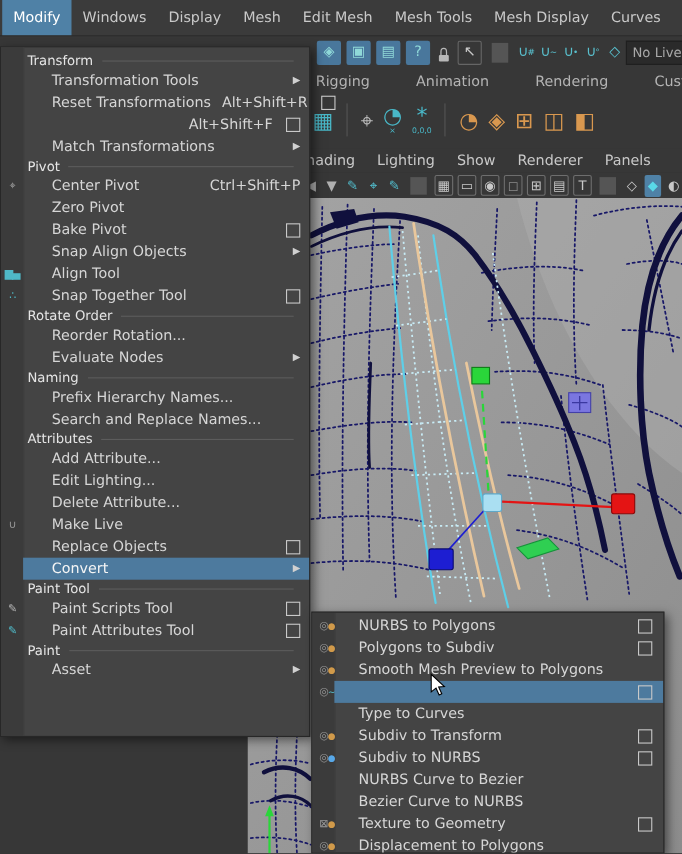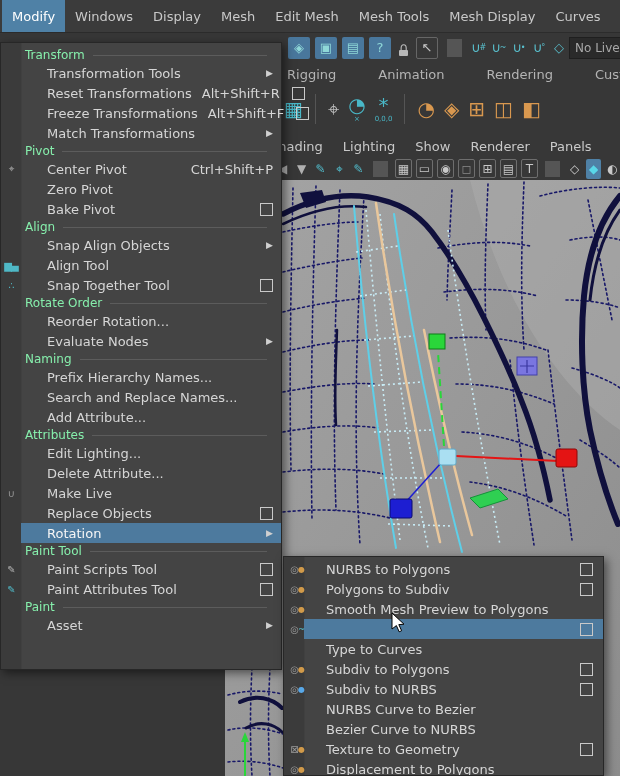--- a/index.html
+++ b/index.html
@@ -49,21 +49,21 @@
   svg.scene{display:block}
 
   
   .menu-popup{position:absolute;left:0;top:42px;width:282px;background:#444444;
               border:1px solid #272727;box-shadow:3px 3px 9px rgba(0,0,0,.5);
               padding:4px 0;z-index:10;box-sizing:border-box}
   .gutter{position:absolute;left:0;top:0;bottom:0;width:20px;background:#3b3b3b;border-right:1px solid #404040}
   .menu-rows{margin-left:20px;position:relative}
   .mrow{position:relative;height:20px;display:flex;align-items:center;
         padding:0 8px 0 26px;font-size:13px;color:#d6d6d6;white-space:nowrap}
-  .mrow.sec{height:16px;color:#86efac;font-size:12px;padding-left:4px}
+  .mrow.sec{height:16px;color:#e5e5e5;font-size:12px;padding-left:4px}
   .sec-line{flex:1;height:1px;background:#5c5c5c;margin:0 6px 0 8px}
   .mrow.hl{background:#4d7a9e;color:#f5f5f5}
   .gic{position:absolute;left:-20px;top:0;width:20px;height:20px;display:flex;
        align-items:center;justify-content:center;font-size:10px;letter-spacing:-1px}
   .spacer{flex:1}
   .shortcut{margin-left:10px}
   .obox{width:11px;height:11px;border:1px solid #c9c9c9;margin-left:12px;flex:none}
   .arr{margin-left:12px;font-size:9px;color:#d0d0d0}
 
   .submenu-popup{position:absolute;left:283px;top:556px;width:321px;height:220px;overflow:hidden;
@@ -425,21 +425,20 @@
 
         <span>Reset Transformations</span>
         <span class="spacer"></span>
         <span class="shortcut">Alt+Shift+R</span>
         <span class="obox"></span>
 
       </div>
 
       <div class="mrow">
 
-        <span>Freeze Transformations</span>
         <span class="spacer"></span>
         <span class="shortcut">Alt+Shift+F</span>
         <span class="obox"></span>
 
       </div>
 
       <div class="mrow">
 
         <span>Match Transformations</span>
         <span class="spacer"></span>
@@ -472,26 +471,20 @@
 
       <div class="mrow">
 
         <span>Bake Pivot</span>
         <span class="spacer"></span>
 
         <span class="obox"></span>
 
       </div>
 
-      <div class="mrow sec">
-
-        <span>Align</span>
-        <span class="sec-line"></span>
-
-      </div>
 
       <div class="mrow">
 
         <span>Snap Align Objects</span>
         <span class="spacer"></span>
 
         <span class="arr">▶</span>
       </div>
 
       <div class="mrow">
@@ -549,36 +542,36 @@
 
       </div>
 
       <div class="mrow">
 
         <span>Search and Replace Names...</span>
         <span class="spacer"></span>
 
       </div>
 
-      <div class="mrow">
-
-        <span>Add Attribute...</span>
-        <span class="spacer"></span>
-
-      </div>
-
       <div class="mrow sec">
 
         <span>Attributes</span>
         <span class="sec-line"></span>
 
       </div>
 
       <div class="mrow">
 
+        <span>Add Attribute...</span>
+        <span class="spacer"></span>
+
+      </div>
+
+      <div class="mrow">
+
         <span>Edit Lighting...</span>
         <span class="spacer"></span>
 
       </div>
 
       <div class="mrow">
 
         <span>Delete Attribute...</span>
         <span class="spacer"></span>
 
@@ -597,21 +590,21 @@
 
         <span>Replace Objects</span>
         <span class="spacer"></span>
 
         <span class="obox"></span>
 
       </div>
 
       <div class="mrow hl">
 
-        <span>Rotation</span>
+        <span>Convert</span>
         <span class="spacer"></span>
 
         <span class="arr">▶</span>
       </div>
 
       <div class="mrow sec">
 
         <span>Paint Tool</span>
         <span class="sec-line"></span>
 
@@ -702,21 +695,21 @@
         <span>Type to Curves</span>
         <span class="spacer"></span>
 
       </div>
 
       <div class="srow">
         <span class="gic" style="color:#9a9a9a">
           <span>◎</span>
         </span>
         <span class="gic gi2" style="left: -10px; color: rgb(209, 154, 74);">●</span>
-        <span>Subdiv to Polygons</span>
+        <span>Subdiv to Transform</span>
         <span class="spacer"></span>
         <span class="obox"></span>
       </div>
 
       <div class="srow">
         <span class="gic" style="color:#9a9a9a">
           <span>◎</span>
         </span>
         <span class="gic gi2" style="left: -10px; color: rgb(88, 168, 232);">●</span>
         <span>Subdiv to NURBS</span>

